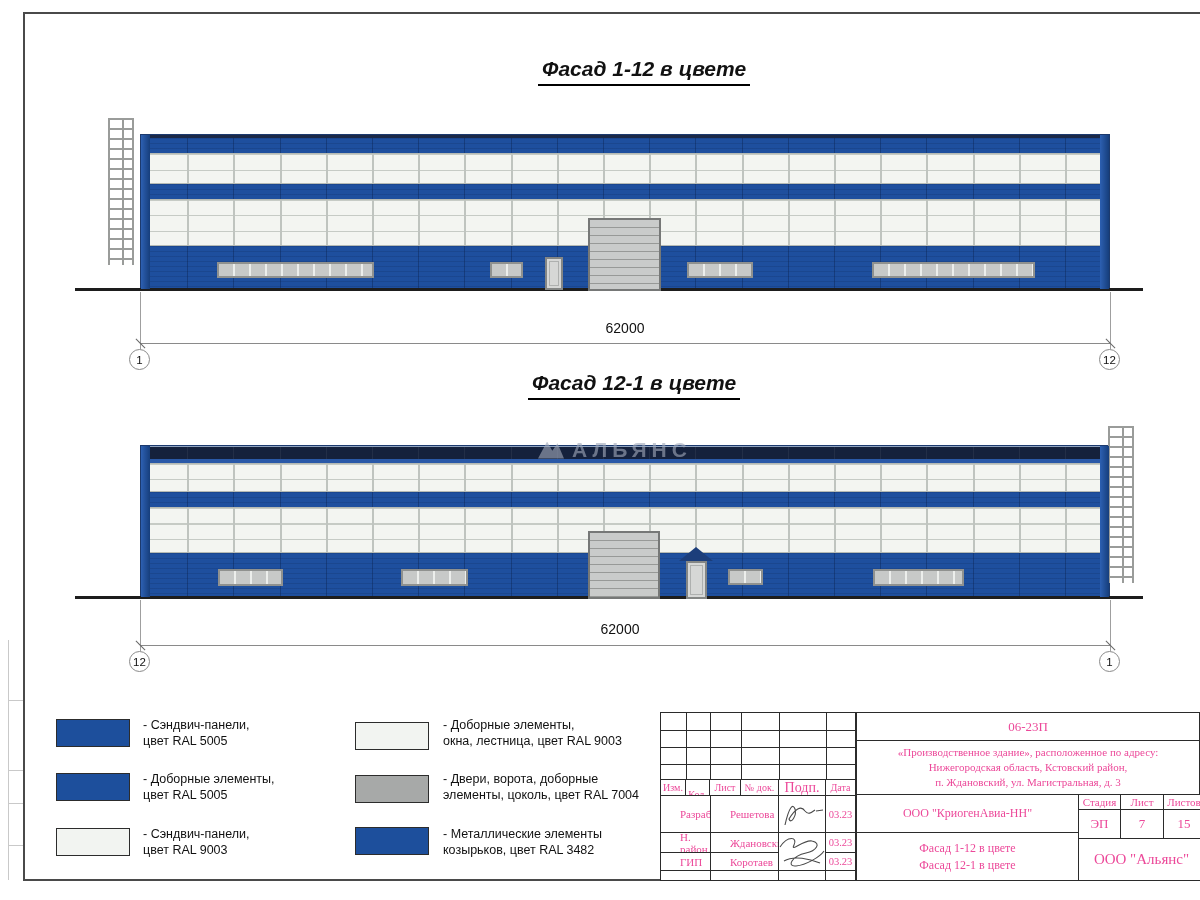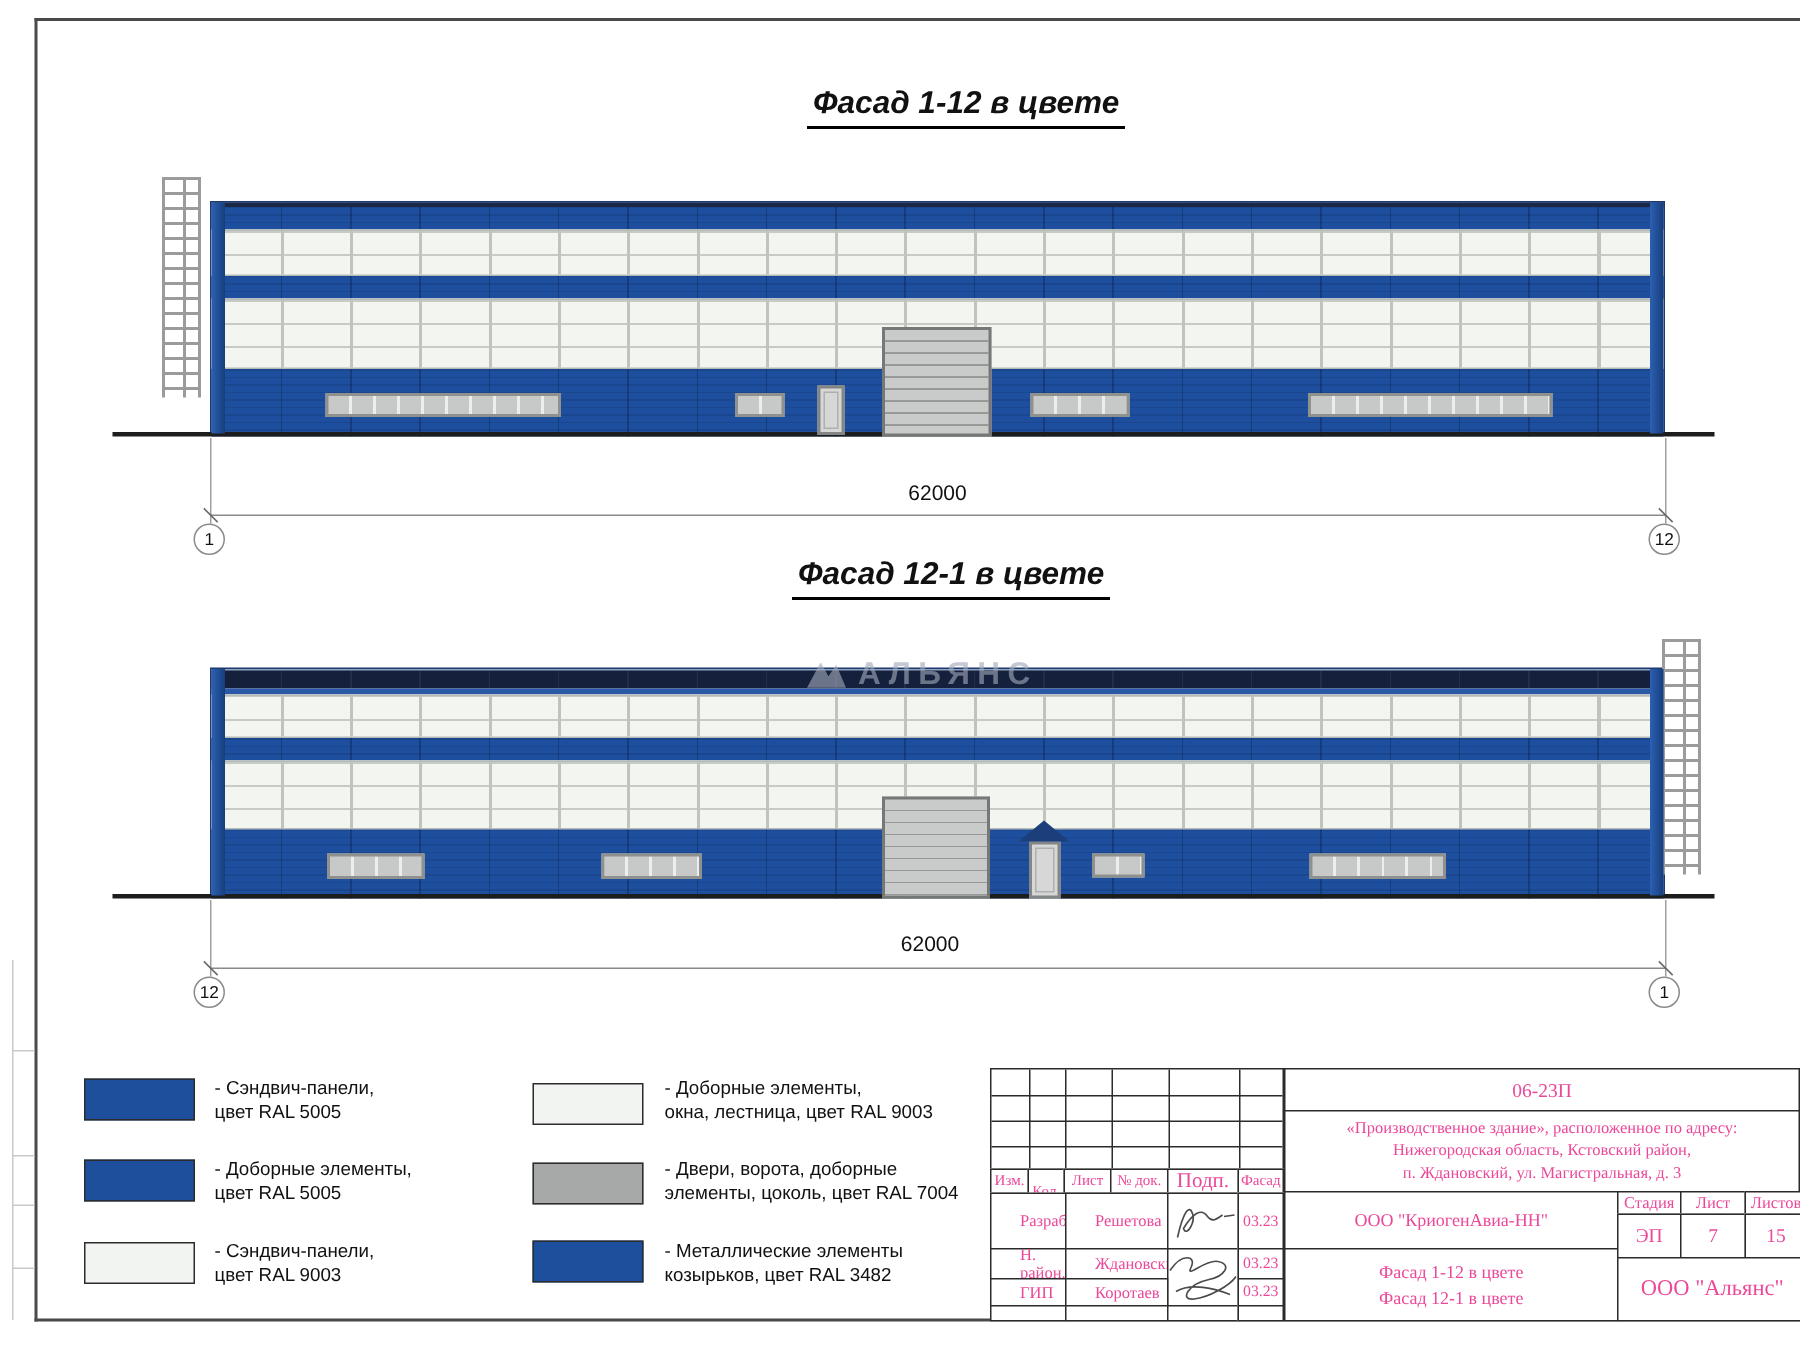--- a/index.html
+++ b/index.html
@@ -207,21 +207,21 @@
   <div class="leg-label" style="left:443px;top:826px">- Металлические элементы
 козырьков, цвет RAL 3482</div>
 
   <div class="tb-empty"></div>
 
   <div class="cell" style="left:660px;top:779px;width:26px;height:17px;font-size:10px">Изм.</div>
   <div class="cell" style="left:685px;top:779px;width:25px;height:31px;font-size:10px">Кол.</div>
   <div class="cell" style="left:709px;top:779px;width:32px;height:17px;font-size:10px">Лист</div>
   <div class="cell" style="left:740px;top:779px;width:39px;height:17px;font-size:10px">№ док.</div>
   <div class="cell" style="left:778px;top:779px;width:48px;height:17px;font-size:14px">Подп.</div>
-  <div class="cell" style="left:825px;top:779px;width:31px;height:17px;font-size:10px">Фасад</div>
+  <div class="cell" style="left:825px;top:779px;width:31px;height:17px;font-size:10px">Дата</div>
 
   <div class="cell left" style="left:660px;top:795px;width:51px;height:38px">Разраб.</div>
   <div class="cell left" style="left:710px;top:795px;width:69px;height:38px">Решетова</div>
   <div class="cell" style="left:778px;top:795px;width:48px;height:38px"></div>
   <div class="cell" style="left:825px;top:795px;width:31px;height:38px;font-size:10.5px">03.23</div>
 
   <div class="cell left" style="left:660px;top:832px;width:51px;height:21px">Н. район.</div>
   <div class="cell left" style="left:710px;top:832px;width:69px;height:21px">Ждановский</div>
   <div class="cell" style="left:778px;top:832px;width:48px;height:39px"></div>
   <div class="cell" style="left:825px;top:832px;width:31px;height:21px;font-size:10.5px">03.23</div>

